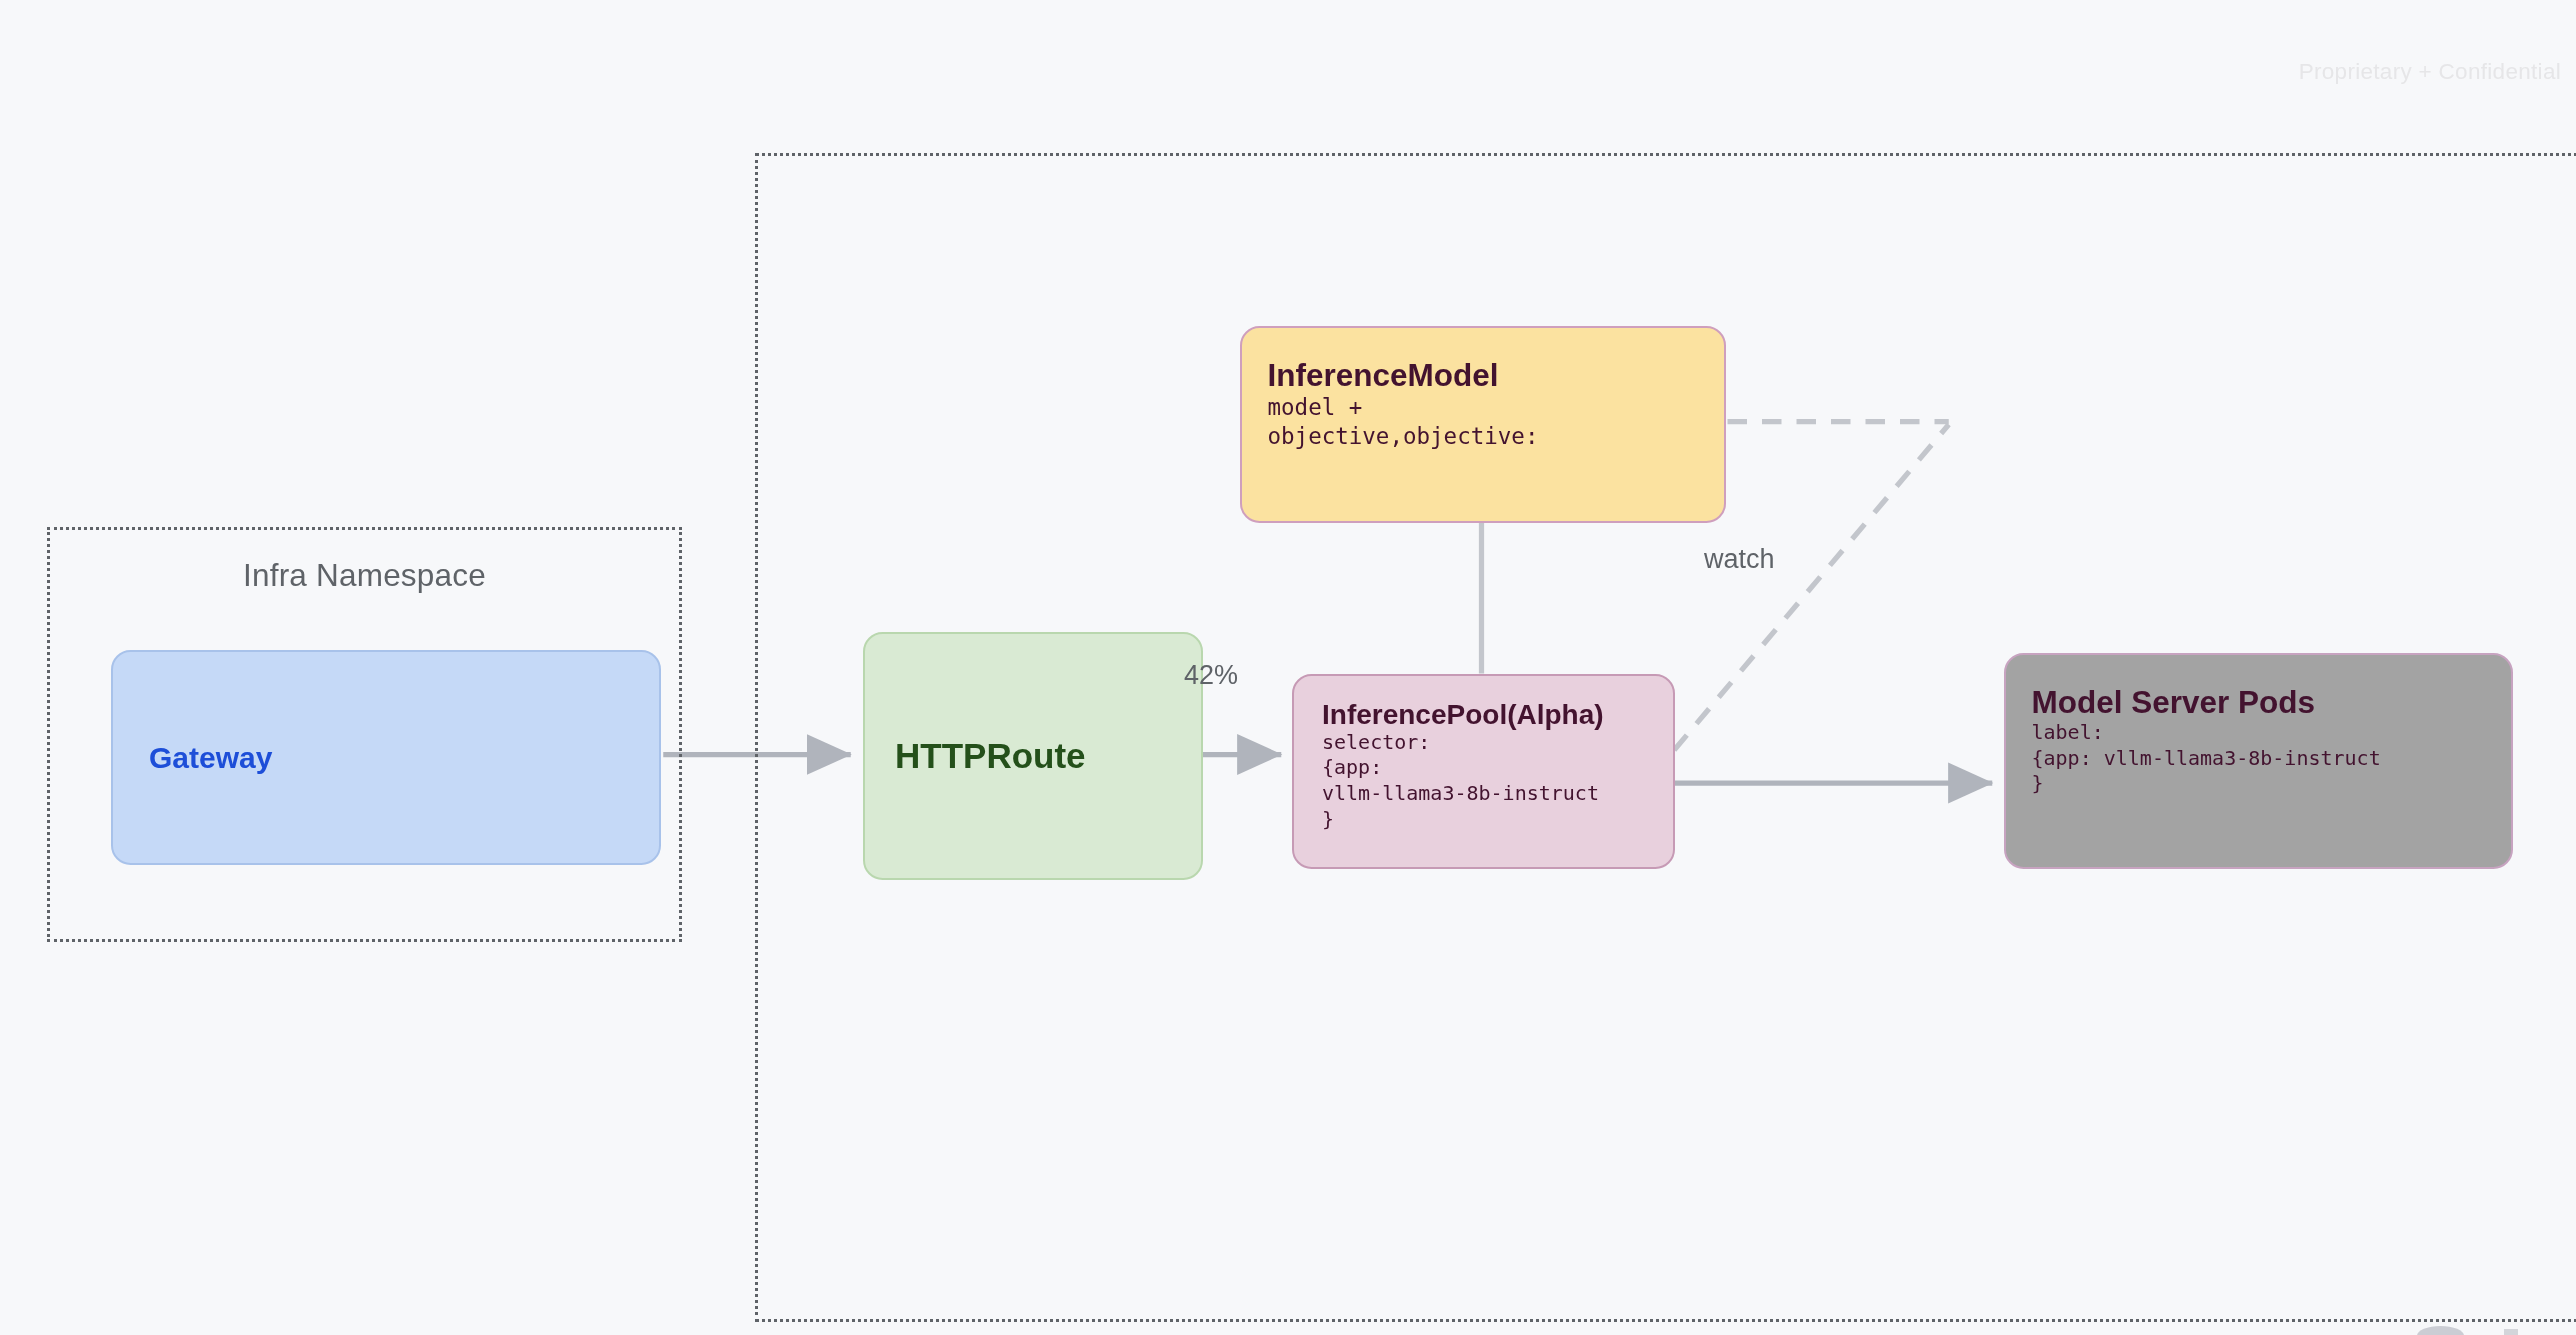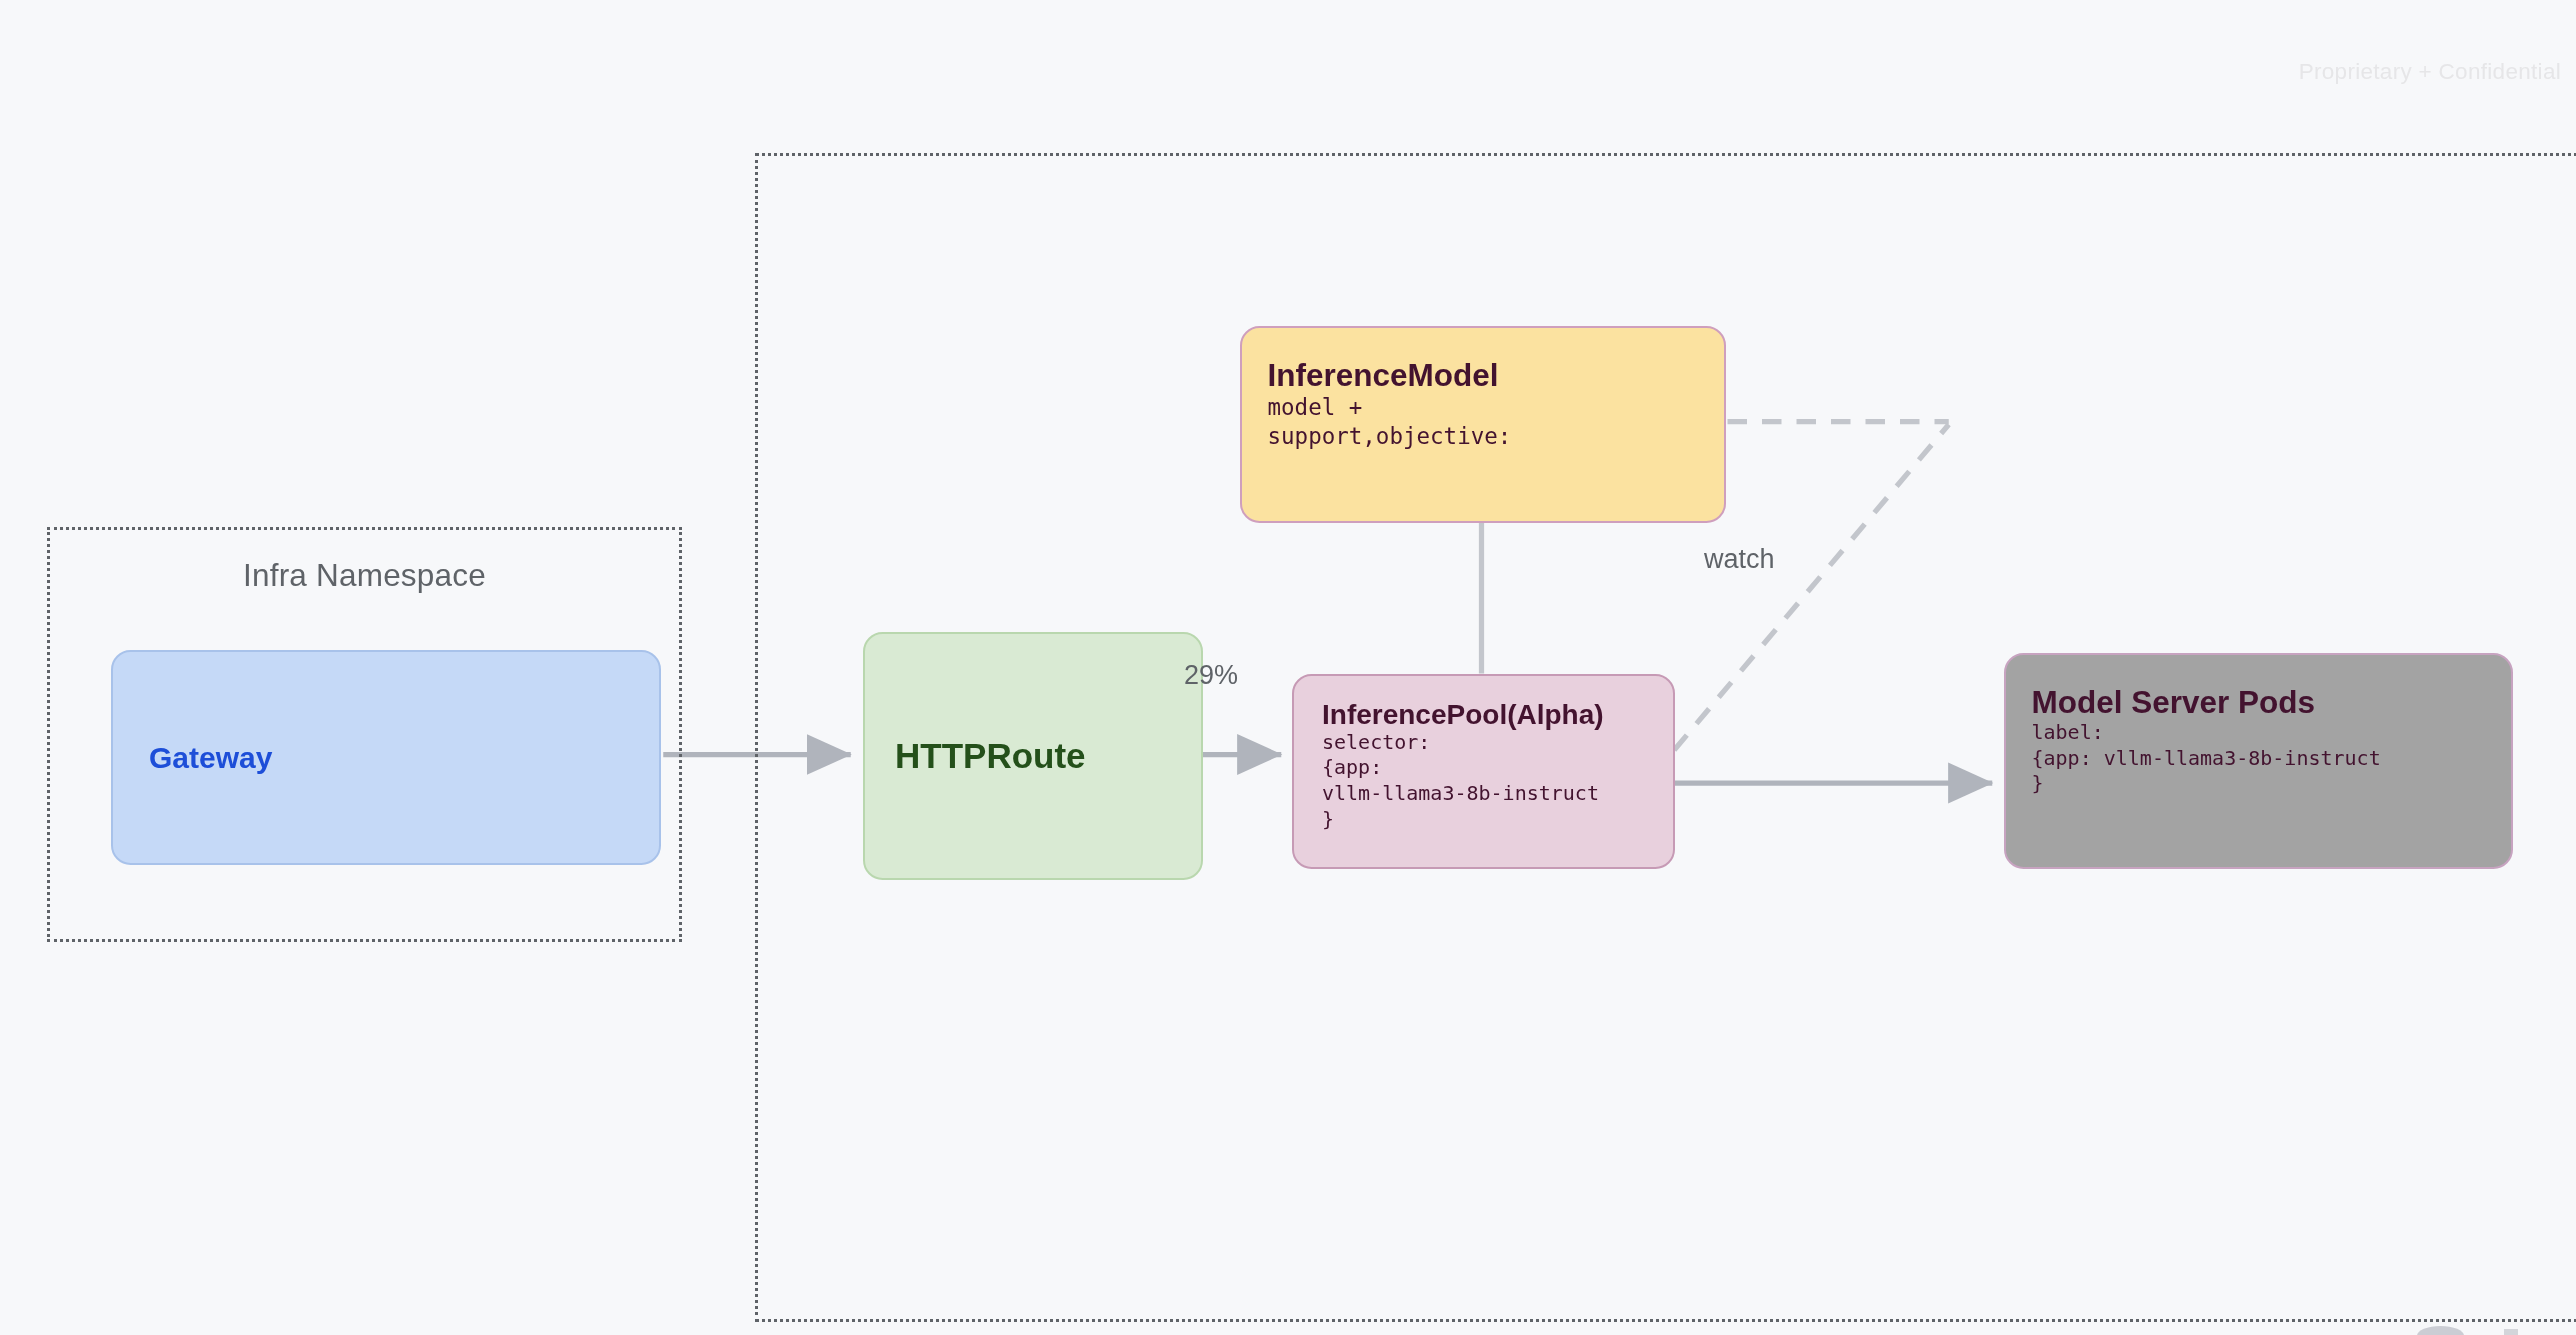--- a/index.html
+++ b/index.html
@@ -298,21 +298,21 @@
   <div class="node n-httproute">
     <div class="node-inner">
       <div class="node-title">HTTPRoute</div>
     </div>
   </div>
 
   <div class="node n-inferencemodel">
     <div class="node-inner">
       <div class="node-title">InferenceModel</div>
       <div class="node-sub">model +</div>
-      <div class="node-sub">support,objective:</div>
+      <div class="node-sub">objective,objective:</div>
     </div>
   </div>
 
 
   <div class="node n-inferencepool">
     <div class="node-inner">
       <div class="node-title">InferencePool(Alpha)</div>
       <div class="node-sub">selector:</div>
       <div class="node-sub">{app:</div>
       <div class="node-sub">vllm-llama3-8b-instruct</div>
@@ -322,20 +322,20 @@
 
   <div class="node n-modelserver">
     <div class="node-inner">
       <div class="node-title">Model Server Pods</div>
       <div class="node-sub">label:</div>
       <div class="node-sub">{app: vllm-llama3-8b-instruct</div>
       <div class="node-sub">}</div>
     </div>
   </div>
 
-  <div class="edge-label lbl-100">29%</div>
+  <div class="edge-label lbl-100">42%</div>
   <div class="edge-label lbl-watch">watch</div>
 
   <div class="bottom-artifact"></div>
   <div class="bottom-artifact2"></div>
 
 </div>
 
 
 </body></html>

